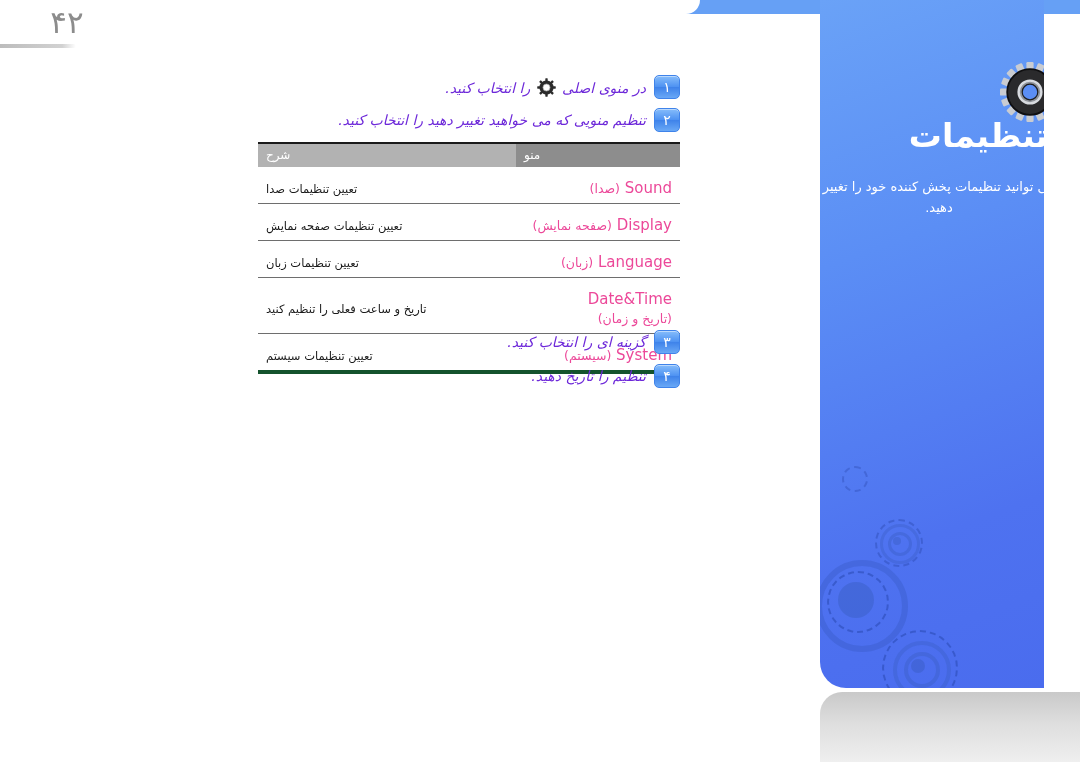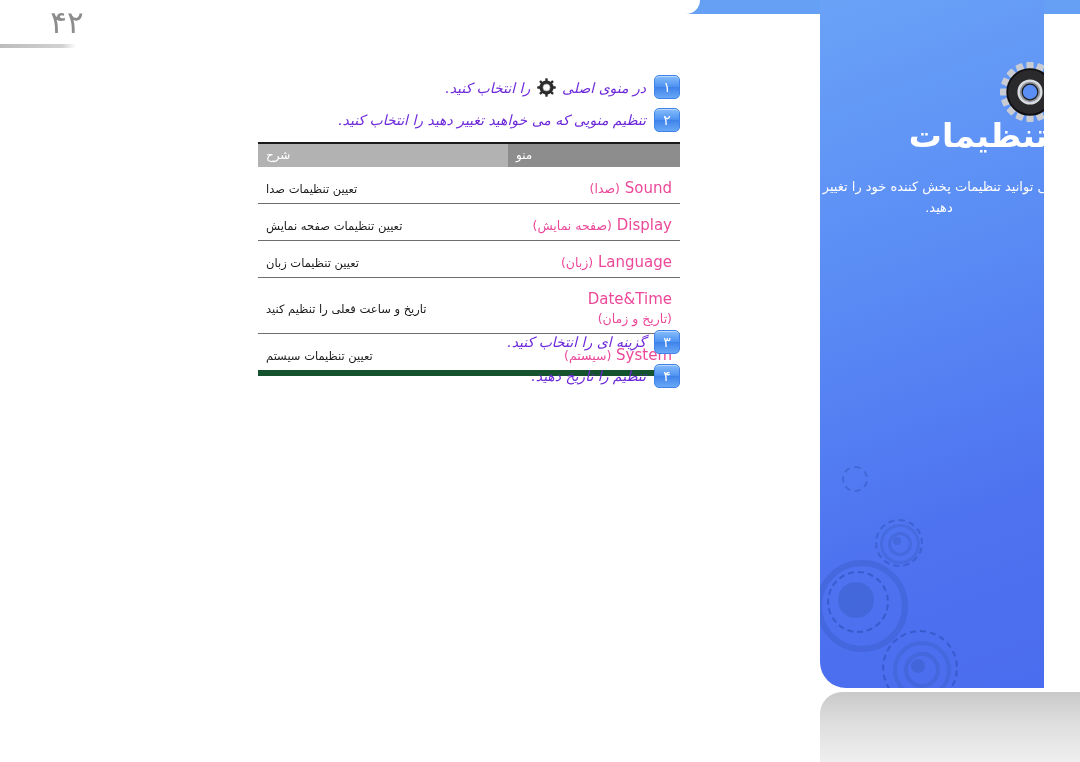--- a/index.html
+++ b/index.html
@@ -189,21 +189,21 @@
   table.menu-table {
     width: 100%;
     border-collapse: collapse;
     direction: rtl;
   }
   table.menu-table thead th {
     color: #ffffff;
     font-size: 12px;
     font-weight: normal;
     text-align: left;
-    padding: 3px 16px 4px 8px;
+    padding: 3px 8px 4px 8px;
     height: 16px;
     border-top: 2px solid #1a1a1a;
   }
   th.col-menu {
     background: #8d8d8d;
     width: 148px;
     text-align: right;
   }
   th.col-desc {
     background: #b2b2b2;
@@ -222,21 +222,21 @@
     white-space: nowrap;
   }
   td.cell-desc {
     text-align: left;
     color: #1a1a1a;
     font-size: 11.5px;
     line-height: 16px;
     white-space: nowrap;
   }
   tbody tr:last-child td {
-    border-bottom: 6px solid #14532d;
+    border-bottom: 4px solid #14532d;
   }
   .menu-fa {
     font-size: 12.5px;
   }
   .two-line { line-height: 18px; }
 </style>
 </head>
 <body>
 
 <div class="top-bar"></div>

